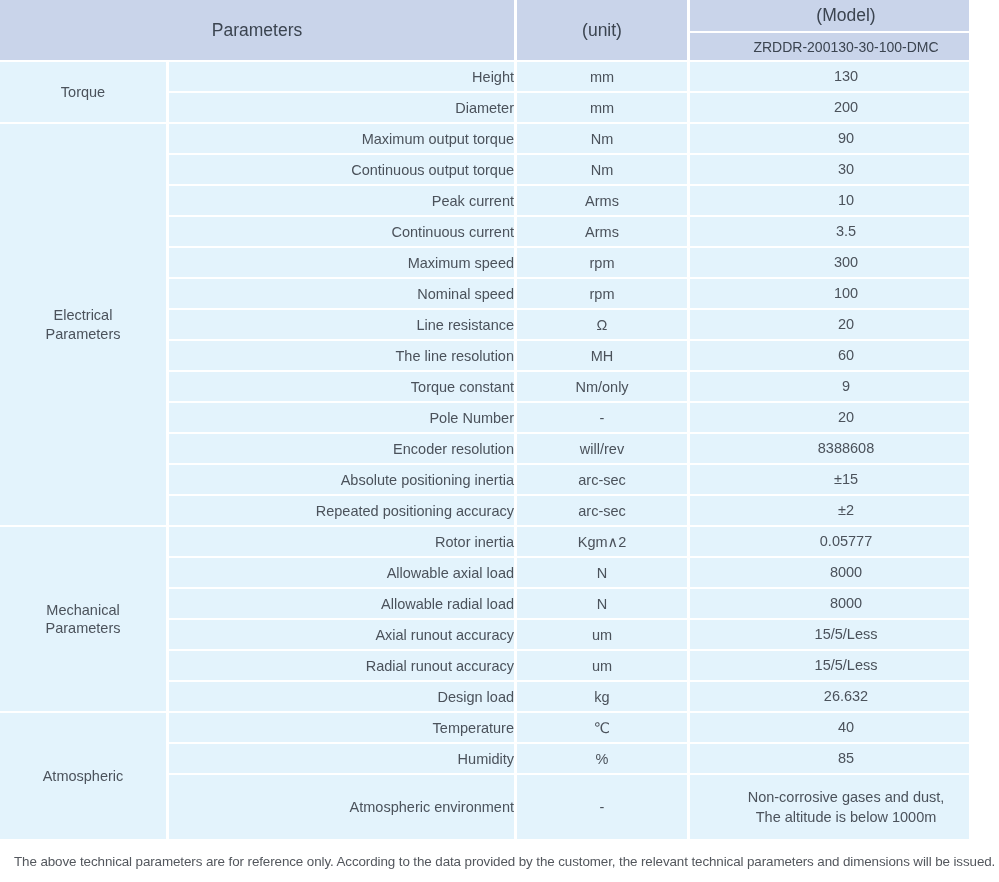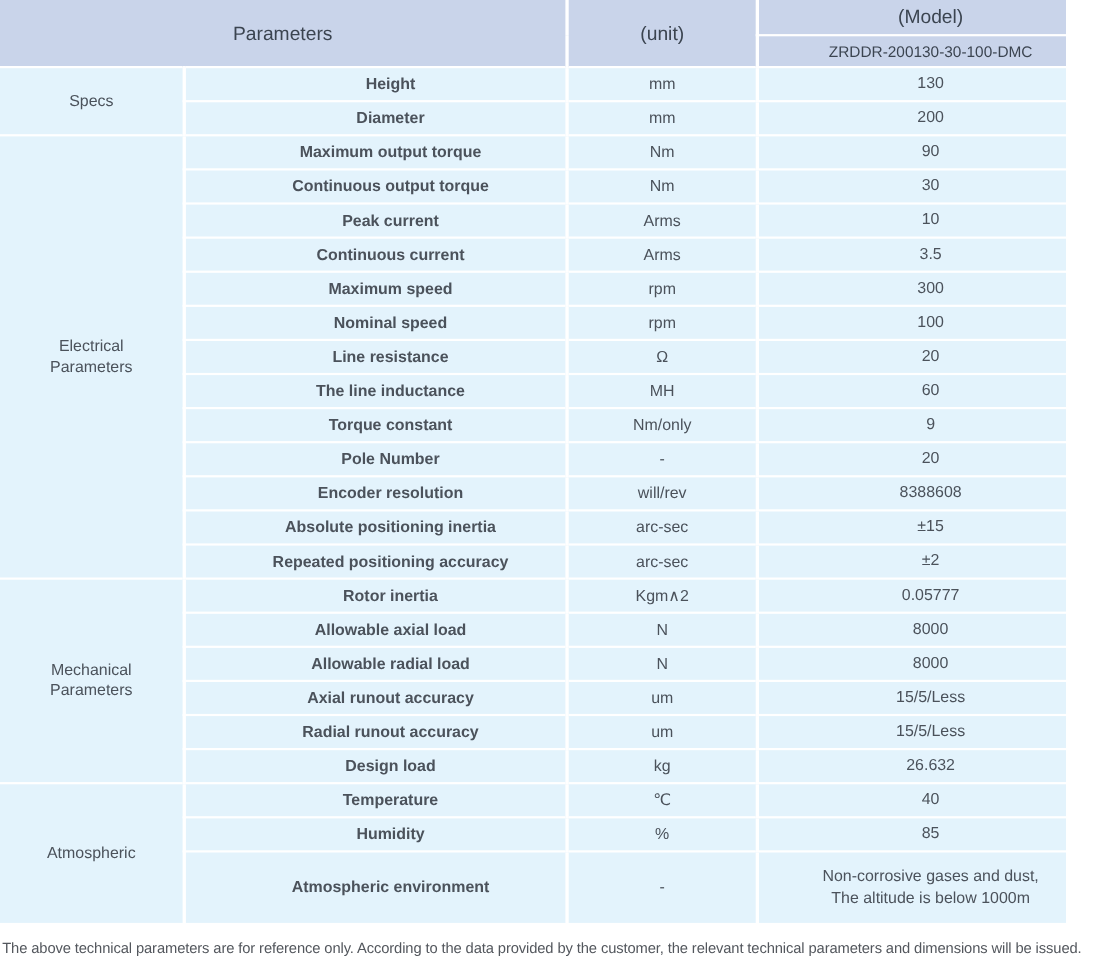--- a/index.html
+++ b/index.html
@@ -47,36 +47,35 @@
     background:var(--header-bg);
     color:var(--header-text);
     font-size:17.5px;
   }
   thead tr.hr1{height:33px;}
   thead tr.hr2{height:29px;}
   thead tr.hr2 th{font-size:14px;}
   tbody tr{height:31px;}
   tbody tr.tall{height:66px;}
   td.parameter{
-    text-align:center;
+    text-align:right;
     padding-left:27px;
-    font-weight:bold;
   }
   td.group span{
     display:inline-block;
     max-width:112px;
     line-height:1.25;
   }
   td.value{
     white-space:pre-line;
     line-height:1.4;
   }
   .footer{
     margin-top:15px;
-    padding-left:2px;
+    padding-left:14px;
     font-size:13.4px;
     color:var(--footer-text);
     white-space:nowrap;
     letter-spacing:-0.1px;
   }
 </style>
 </head>
 <body>
 
 <div class="page">
@@ -93,21 +92,21 @@
           <th colspan="2" rowspan="2">Parameters</th>
           <th rowspan="2">(unit)</th>
           <th>(Model)</th>
         </tr>
         <tr class="hr2">
           <th>ZRDDR-200130-30-100-DMC</th>
         </tr>
       </thead>
       <tbody id="spec-tbody">
           <tr>
-            <td rowspan="2" class="group"><span>Specs</span></td>
+            <td rowspan="2" class="group"><span>Torque</span></td>
             <td class="parameter">Height</td>
             <td class="unit">mm</td>
             <td class="value">130</td>
           </tr>
           <tr>
             <td class="parameter">Diameter</td>
             <td class="unit">mm</td>
             <td class="value">200</td>
           </tr>
           <tr>
@@ -140,21 +139,21 @@
             <td class="parameter">Nominal speed</td>
             <td class="unit">rpm</td>
             <td class="value">100</td>
           </tr>
           <tr>
             <td class="parameter">Line resistance</td>
             <td class="unit">Ω</td>
             <td class="value">20</td>
           </tr>
           <tr>
-            <td class="parameter">The line inductance</td>
+            <td class="parameter">The line resolution</td>
             <td class="unit">MH</td>
             <td class="value">60</td>
           </tr>
           <tr>
             <td class="parameter">Torque constant</td>
             <td class="unit">Nm/only</td>
             <td class="value">9</td>
           </tr>
           <tr>
             <td class="parameter">Pole Number</td>

